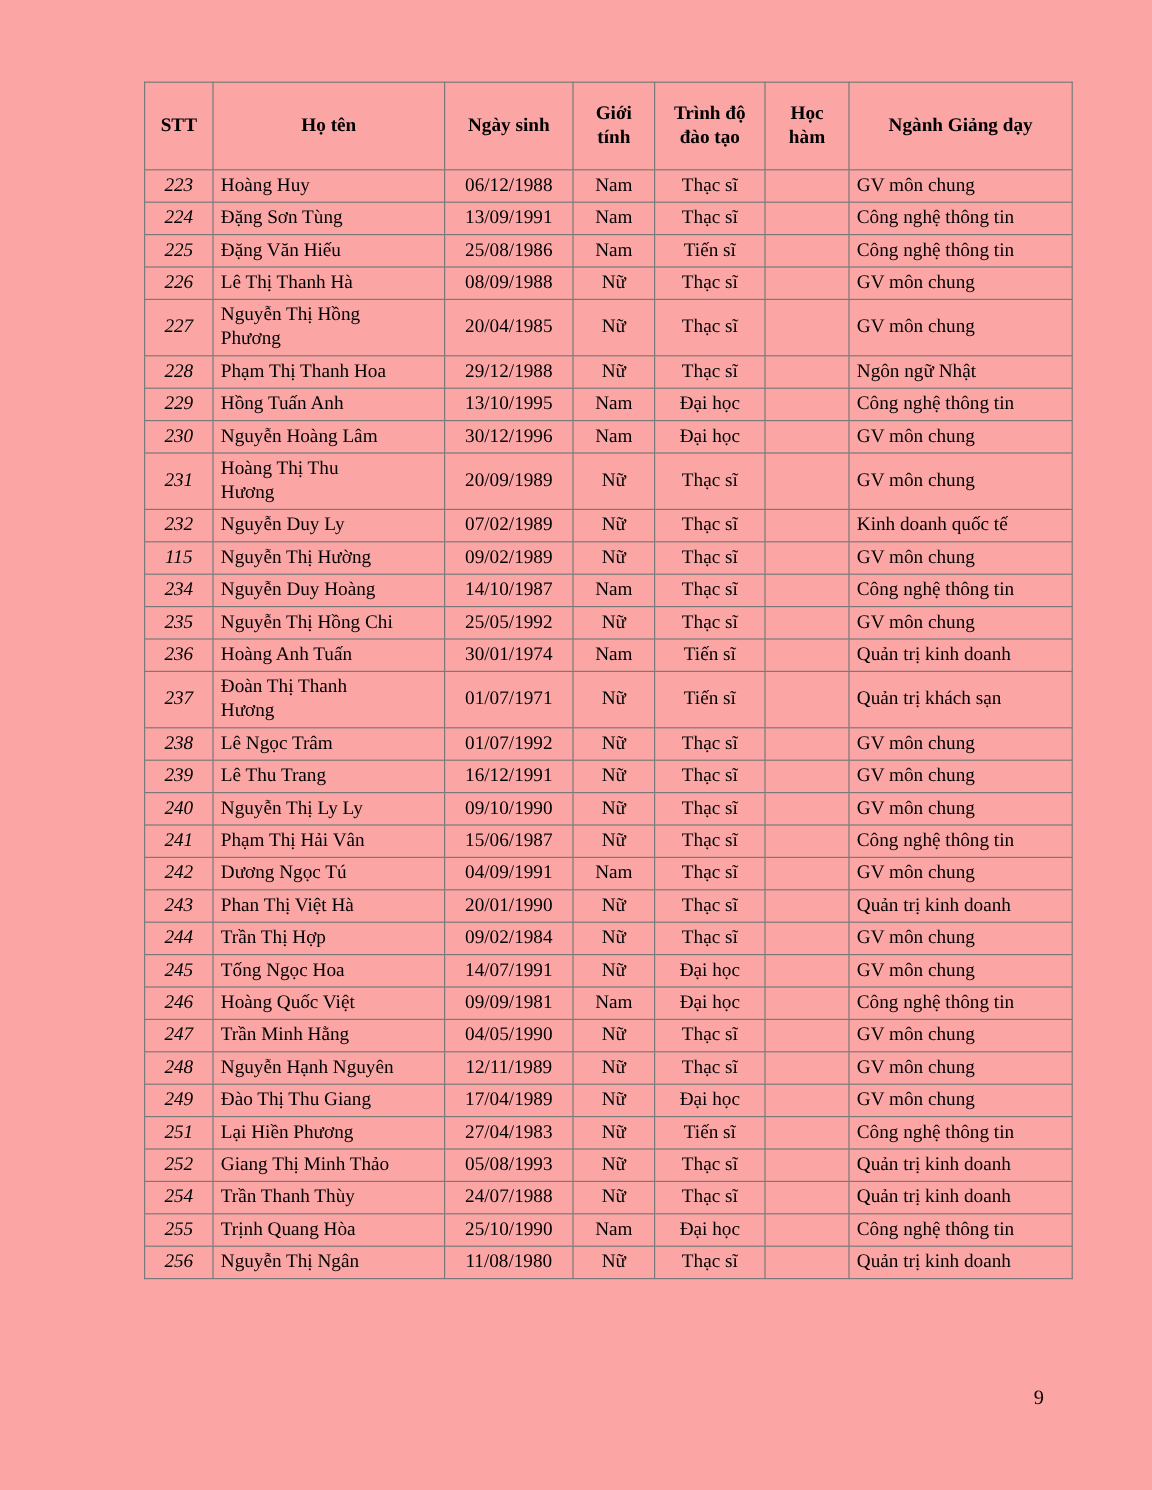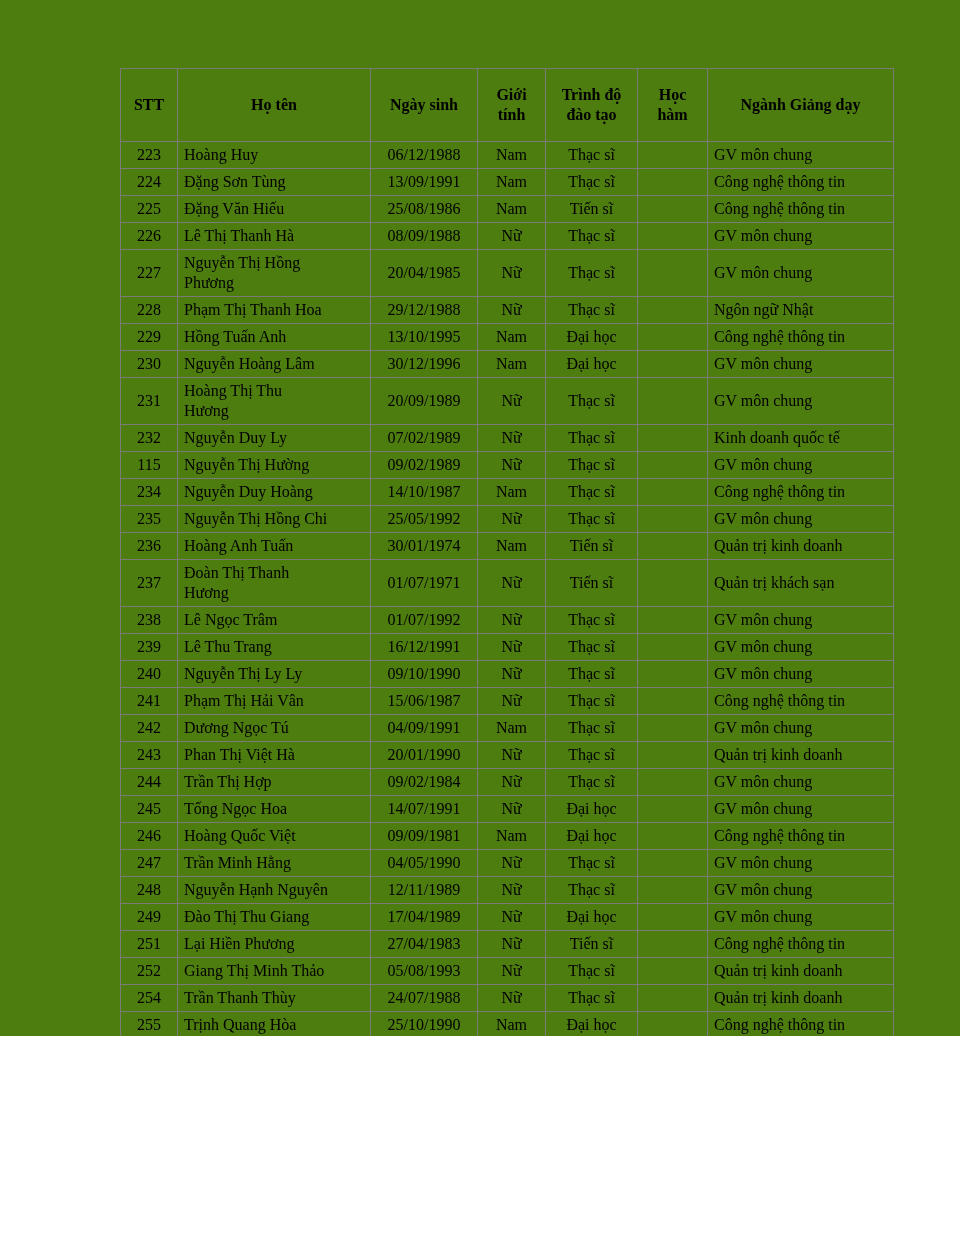--- a/index.html
+++ b/index.html
@@ -3,22 +3,22 @@
 <meta charset="utf-8">
 <style>
   html, body {
     margin: 0;
     padding: 0;
     background: #ffffff;
   }
   .page {
     position: relative;
     width: 960px;
-    height: 1036px;
-    background: #4d7c0f;
+    height: 1242px;
+    background: #fca5a5;
     font-family: "Liberation Serif", "DejaVu Serif", serif;
     color: #000000;
     overflow: hidden;
   }
   table.staff-table {
     position: absolute;
     left: 120px;
     top: 68px;
     width: 773px;
     border-collapse: collapse;
@@ -34,21 +34,21 @@
   }
   table.staff-table th {
     font-weight: bold;
     text-align: center;
     height: 68px;
     padding: 2px 4px;
   }
   table.staff-table td {
     padding: 3px 6px;
   }
-  td.col-0 { text-align: center; }
+  td.col-0 { text-align: center; font-style: italic; }
   td.col-1 { text-align: left; padding-left: 8px; white-space: pre-line; margin-left: 23px; }
   td.col-2 { text-align: center; }
   td.col-3 { text-align: center; }
   td.col-4 { text-align: center; padding-left: 8px; }
   td.col-5 { text-align: center; }
   td.col-6 { text-align: left; padding-left: 8px; }
   .page-number {
     position: absolute;
     top: 1155px;
     left: 120px;

